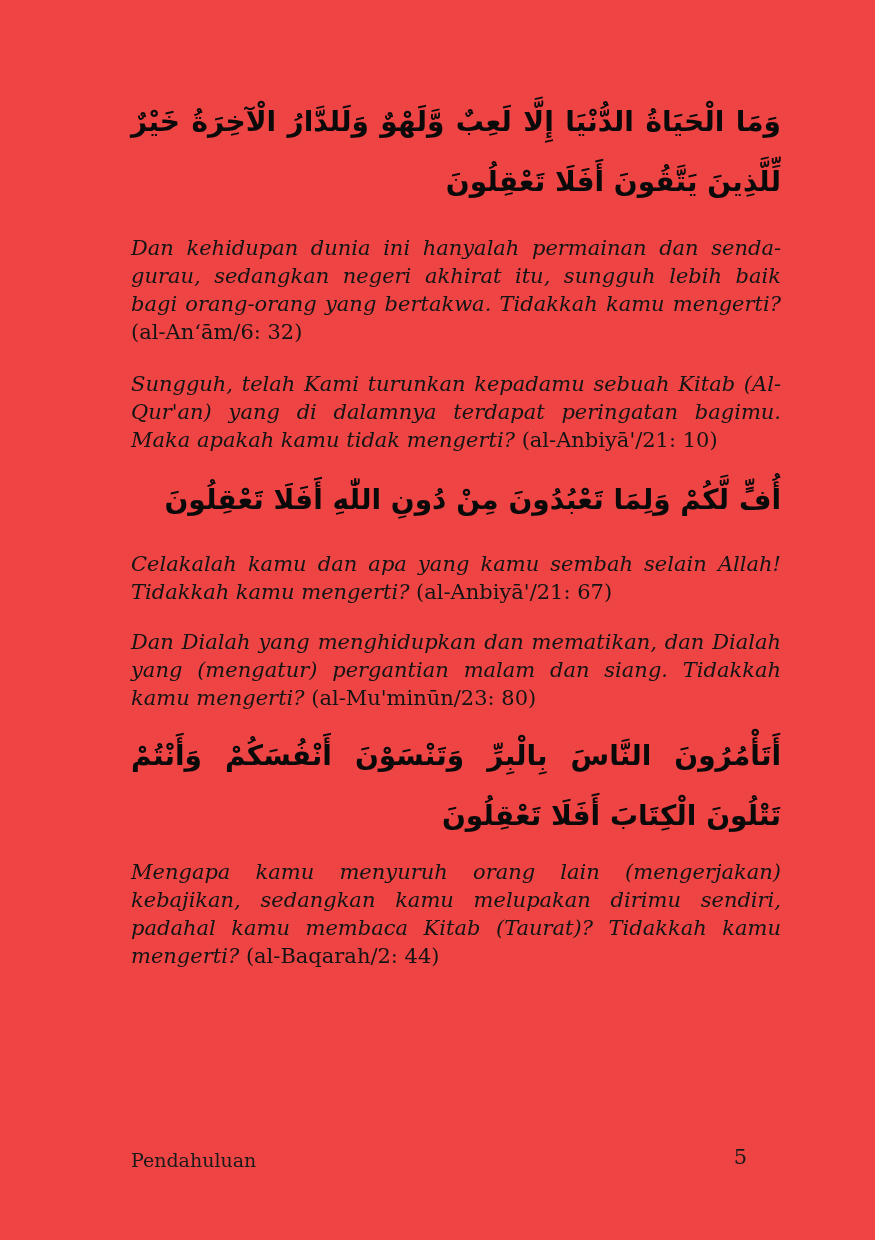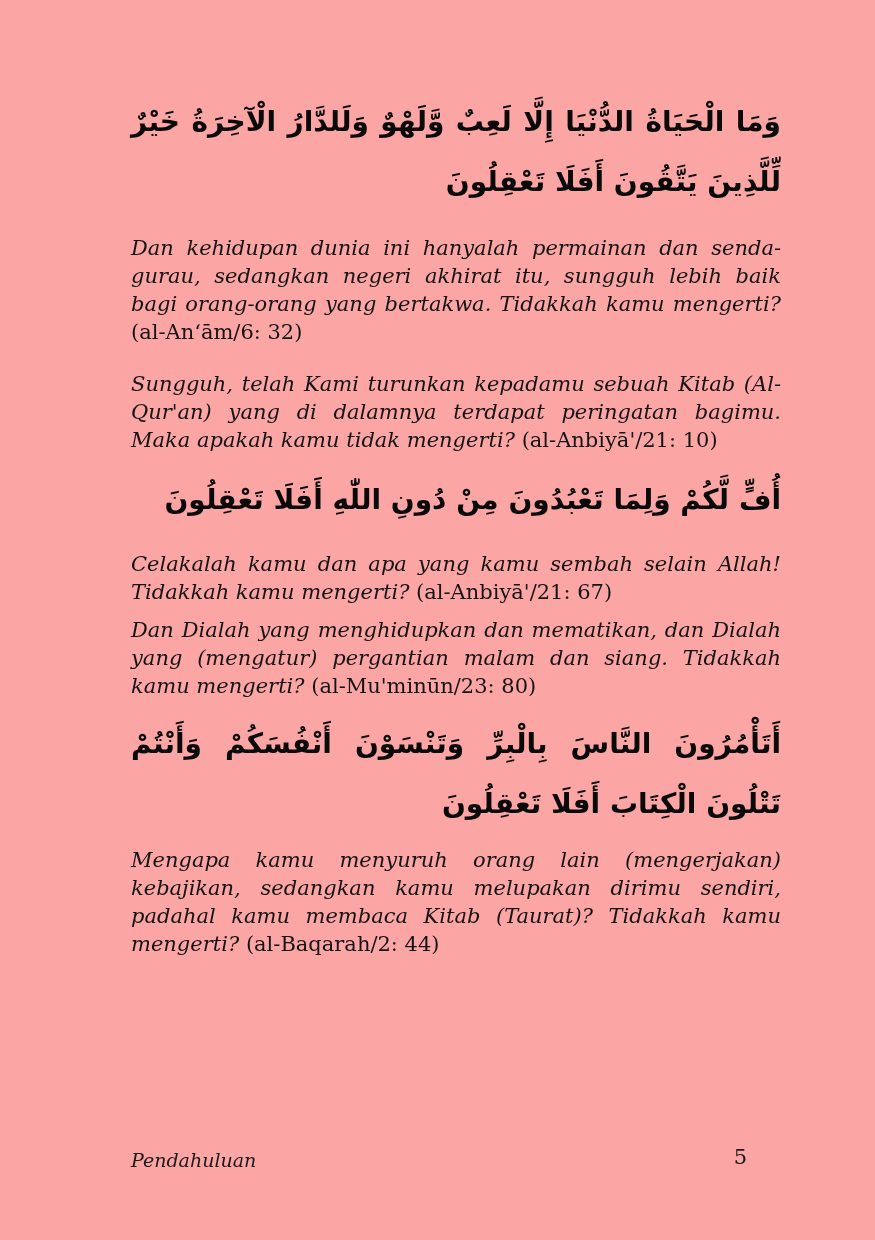--- a/index.html
+++ b/index.html
@@ -1,20 +1,20 @@
 <!DOCTYPE html>
 <html lang="id"><head>
 <meta charset="utf-8">
 <style>
   html, body { margin: 0; padding: 0; background: #ffffff; }
   .page {
     position: relative;
     width: 875px;
     height: 1240px;
-    background: #fca5a5;
+    background: #ef4444;
     color: #111111;
     font-family: "DejaVu Serif", serif;
     overflow: hidden;
   }
   .content {
     position: absolute;
     left: 131px;
     top: 0;
     width: 650px;
   }
@@ -40,29 +40,28 @@
   .translation .ref { font-style: normal; }
 
   
   .a1 { margin-top: 92px; }
   .t1 { margin-top: 22px; }
   .a2 { margin-top: 24px; }
   .t2 { margin-top: 24px; }
   .a3 { margin-top: 16px; }
   .t3 { margin-top: 20px; }
   .a4 { margin-top: 16px; }
-  .t4 { margin-top: 10px; }
+  .t4 { margin-top: 22px; }
   .a5 { margin-top: 14px; }
   .t5 { margin-top: 12px; }
 
   .footer-left {
     position: absolute;
     left: 131px;
     top: 1149px;
-    font-style: italic;
     font-size: 19px;
     color: #1a1a1a;
   }
   .page-num {
     position: absolute;
     right: 128px;
     top: 1145px;
     font-size: 21px;
     color: #1a1a1a;
   }

